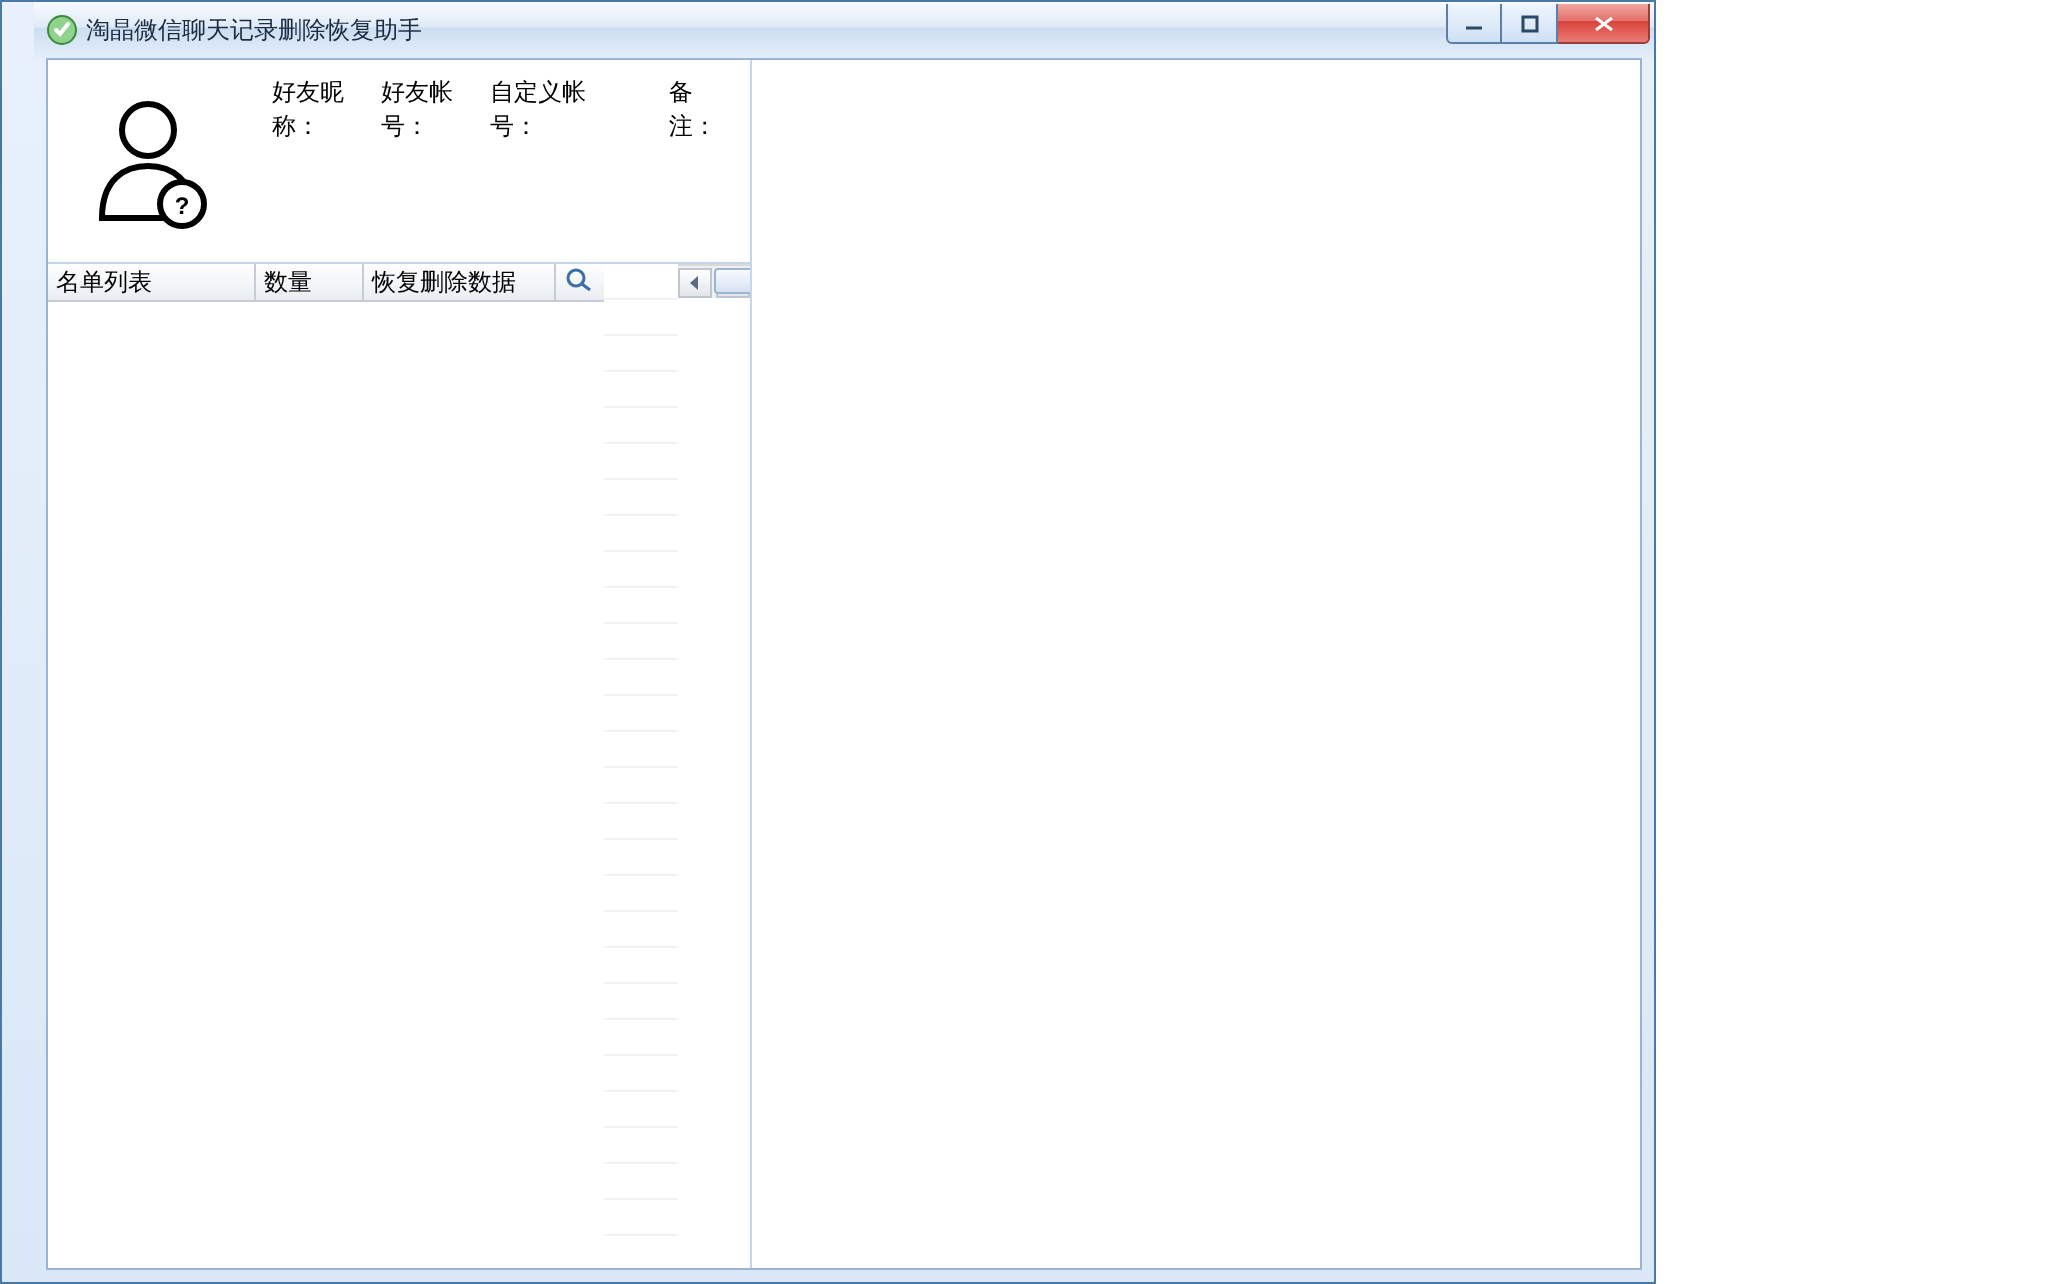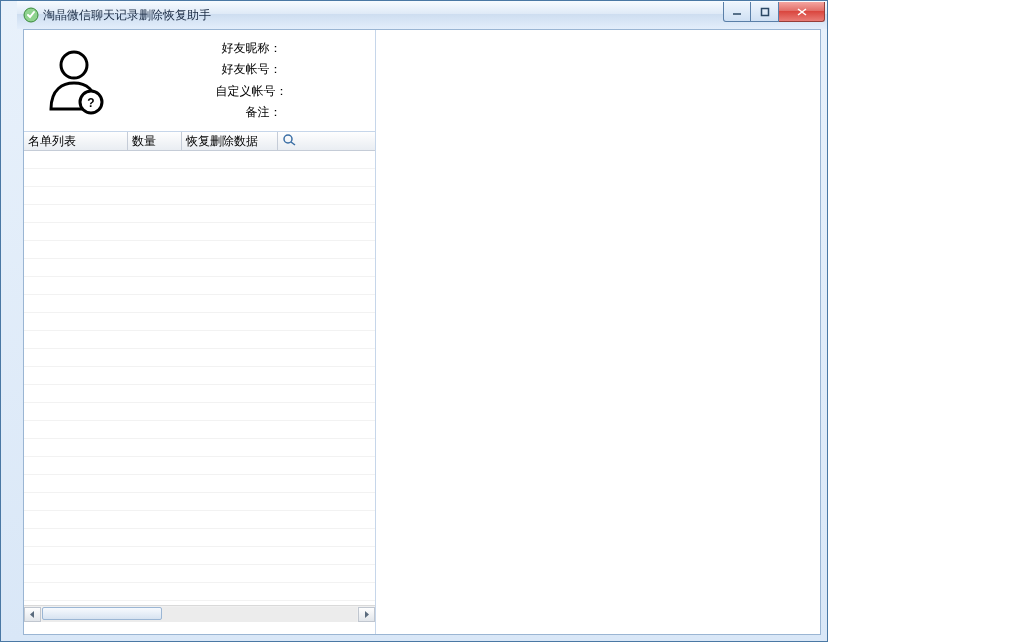--- a/index.html
+++ b/index.html
@@ -16,23 +16,23 @@
     .win-btn.close{width:46px;border-left:none;border-radius:0 0 3px 0;background:linear-gradient(to bottom,#f4a5a0,#e2706a 45%,#d9433b 46%,#e97c76);border-color:#963e39;}
     .glyph{stroke:#2b4865;stroke-width:1.5;fill:none;}
     .close .glyph{stroke:#fff;}
     .client { flex:1; margin:0 6px 6px 6px; border:1px solid #9ab5d3; background:#fff; display:flex; flex-direction:column; }
     .menubar { height:20px; background:linear-gradient(to bottom,#f7fbff,#e3eefb); border-bottom:1px solid #c6d6ea; display:flex; align-items:center; padding:0 4px; gap:14px;}
     .menu-item{cursor:default;color:#000;}
     .content { flex:1; display:flex; overflow:hidden; }
     .left-pane { width:352px; border-right:1px solid #c6d6ea; display:flex; flex-direction:column; }
     .profile { height:102px; border-bottom:1px solid #c6d6ea; display:flex; padding:6px 8px; }
     .avatar-box { width:84px; display:flex; align-items:center; justify-content:center; }
-    .profile-fields { flex:1; display:flex; flex-direction:column; justify-content:space-around; padding:2px 0 2px 20px;text-align:center;}
+    .profile-fields { flex:1; display:flex; flex-direction:row; justify-content:space-around; padding:2px 0 2px 20px;}
     .pf-row{color:#000;}
-    .list-area{flex:1;display:flex;flex-direction:column;overflow:hidden;}
+    .list-area{flex:1;display:flex;flex-direction:row;overflow:hidden;}
     .col-headers{height:19px;background:linear-gradient(to bottom,#fefefe,#e9edf2);border-bottom:1px solid #c5ccd7;display:flex;}
     .col{border-right:1px solid #c5ccd7;padding:2px 4px;color:#000;display:flex;align-items:center;overflow:hidden;white-space:nowrap;}
     .col:last-child{border-right:none;flex:1;}
     .col-icon{padding:2px 4px;display:flex;align-items:center;}
     .rows{flex:1;background:#fff;overflow:auto;position:relative;}
     .grid-lines{position:absolute;inset:0;background-image:linear-gradient(to bottom,transparent 0,transparent 17px,#f2f2f2 17px,#f2f2f2 18px);background-size:100% 18px;}
     .hscroll{height:17px;background:#f0f0f0;border-top:1px solid #d9d9d9;display:flex;align-items:center;}
     .sc-btn{width:17px;height:15px;background:linear-gradient(to bottom,#fefefe,#e2e6eb);border:1px solid #c0c6cf;display:flex;align-items:center;justify-content:center;}
     .sc-track{flex:1;height:15px;background:#ececec;position:relative;margin:0 1px;}
     .sc-thumb{position:absolute;left:0;top:0;height:13px;width:120px;background:linear-gradient(to bottom,#f7fafe,#d7e3f1);border:1px solid #9bb6d4;border-radius:2px;}

